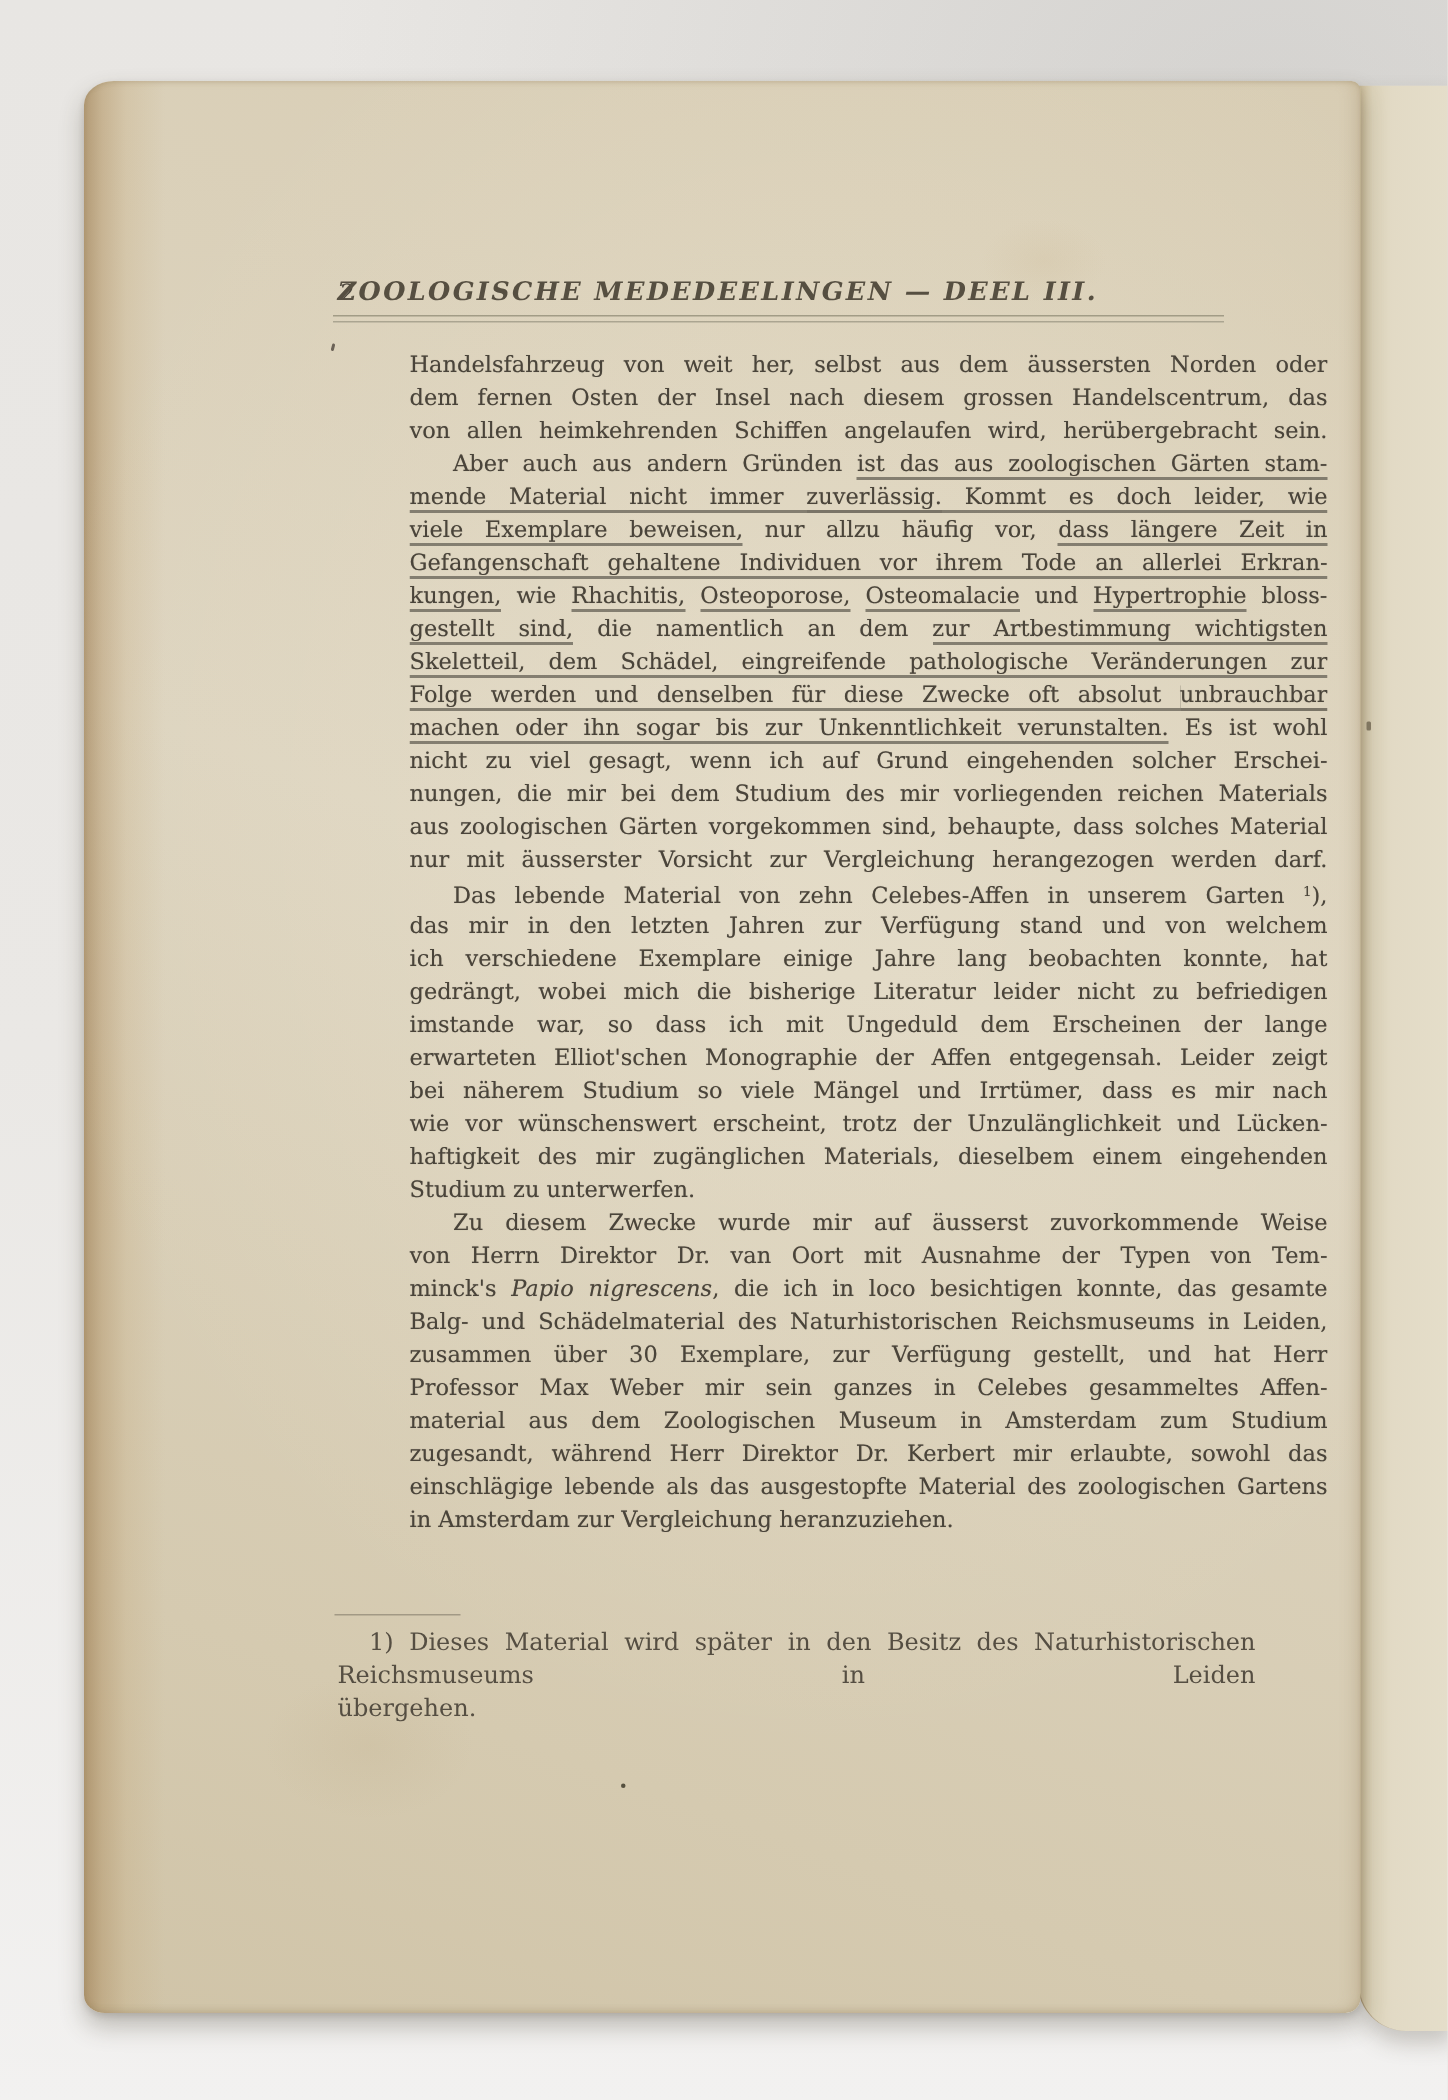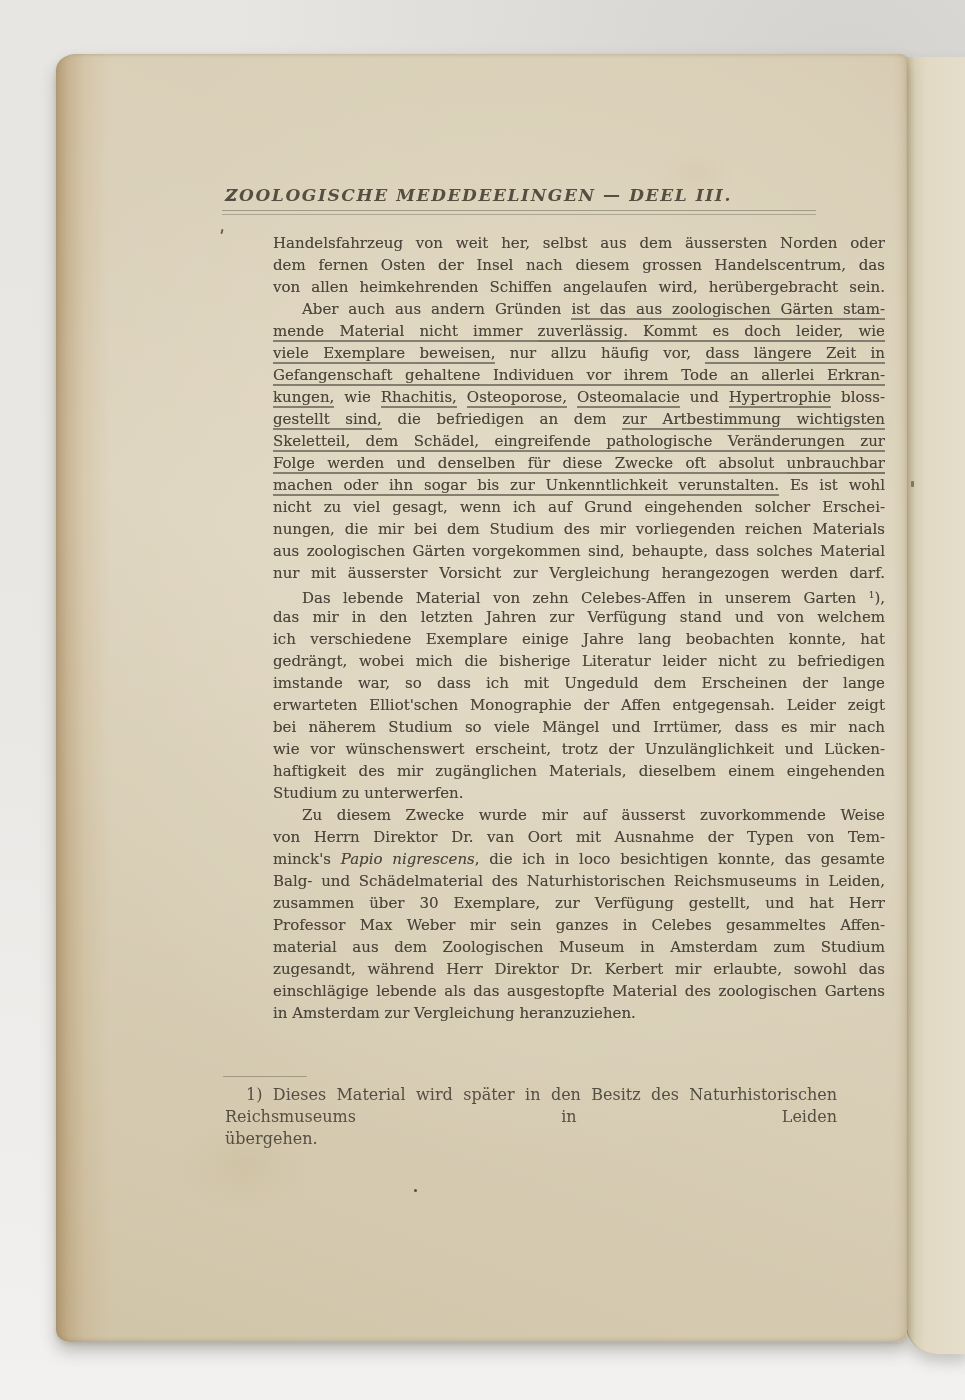--- a/index.html
+++ b/index.html
@@ -98,21 +98,21 @@
 
     <div class="body-text">
         <div class="tline"><span>Handelsfahrzeug von weit her, selbst aus dem äussersten Norden oder</span></div>
         <div class="tline"><span>dem fernen Osten der Insel nach diesem grossen Handelscentrum, das</span></div>
         <div class="tline"><span>von allen heimkehrenden Schiffen angelaufen wird, herübergebracht sein.</span></div>
         <div class="tline ind"><span>Aber auch aus andern Gründen </span><span class="u u-ext">ist das aus zoologischen Gärten stam-</span></div>
         <div class="tline"><span class="u">mende Material nicht immer </span><span class="u2">zuverlässig.</span><span class="u"> Kommt es doch leider, wie</span></div>
         <div class="tline"><span class="u">viele Exemplare beweisen,</span><span> nur allzu häufig vor, </span><span class="u u-ext">dass längere Zeit in</span></div>
         <div class="tline"><span class="u">Gefangenschaft gehaltene Individuen vor ihrem Tode an allerlei Erkran-</span></div>
         <div class="tline"><span class="u">kungen,</span><span> wie </span><span class="u">Rhachitis,</span><span> </span><span class="u">Osteoporose,</span><span> </span><span class="u">Osteomalacie</span><span> und </span><span class="u">Hypertrophie</span><span> bloss-</span></div>
-        <div class="tline"><span class="u">gestellt sind,</span><span> die befriedigen an dem </span><span class="u u-ext">zur Artbestimmung wichtigsten</span></div>
+        <div class="tline"><span class="u">gestellt sind,</span><span> die namentlich an dem </span><span class="u u-ext">zur Artbestimmung wichtigsten</span></div>
         <div class="tline"><span class="u">Skeletteil, dem Schädel, eingreifende pathologische Veränderungen zur</span></div>
         <div class="tline"><span class="u">Folge werden und denselben für diese Zwecke oft absolut </span><span class="u2">unbrauchbar</span></div>
         <div class="tline"><span class="u">machen oder ihn sogar bis zur Unkenntlichkeit verunstalten.</span><span> Es ist wohl</span></div>
         <div class="tline"><span>nicht zu viel gesagt, wenn ich auf Grund eingehenden solcher Erschei-</span></div>
         <div class="tline"><span>nungen, die mir bei dem Studium des mir vorliegenden reichen Materials</span></div>
         <div class="tline"><span>aus zoologischen Gärten vorgekommen sind, behaupte, dass solches Material</span></div>
         <div class="tline"><span>nur mit äusserster Vorsicht zur Vergleichung herangezogen werden darf.</span></div>
         <div class="tline ind"><span>Das lebende Material von zehn Celebes-Affen in unserem Garten </span><span class="sup">1</span><span>),</span></div>
         <div class="tline"><span>das mir in den letzten Jahren zur Verfügung stand und von welchem</span></div>
         <div class="tline"><span>ich verschiedene Exemplare einige Jahre lang beobachten konnte, hat</span></div>

